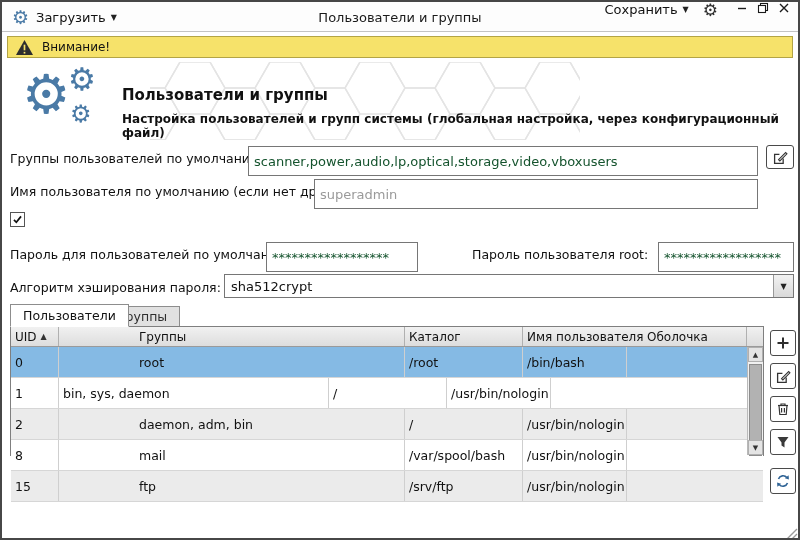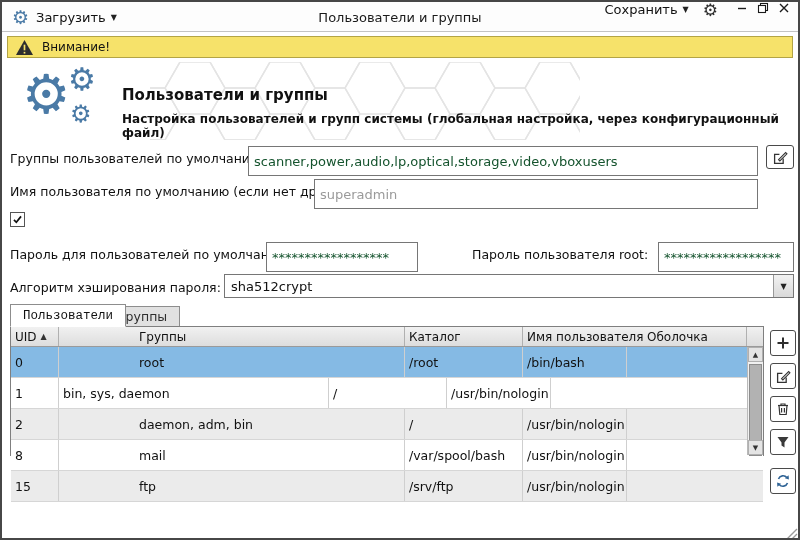--- a/index.html
+++ b/index.html
@@ -37,21 +37,21 @@
   .sq-btn { position:absolute; border:1px solid #4a4a4a; border-radius:3px; background:#fff; display:flex; align-items:center; justify-content:center; padding:0; cursor:default; }
   .checkbox { position:absolute; left:8px; top:210px; width:15px; height:15px; border:1px solid #555; background:#fff; display:flex; align-items:center; justify-content:center; }
   .checkbox svg { display:none; }
   .checkbox.checked svg { display:block; }
   .combo { position:absolute; left:222px; top:272px; width:570px; height:24px; border:1px solid #767676; background:#fff; display:flex; align-items:center; }
   .combo-value { flex:1; font-size:13px; padding-left:6px; }
   .combo-btn { width:20px; height:100%; border-left:1px solid #999; background:linear-gradient(#f2f2f2,#d9d9d9); display:flex; align-items:center; justify-content:center; font-size:8px; color:#222; }
 
   
   .tab { position:absolute; top:302px; height:23px; font-size:12.5px; display:flex; align-items:center; padding:0 12px; border:1px solid #8d8d8d; }
-  .tab.active { left:8px; background:#fff; border-bottom:1px solid #fff; z-index:3;font-family:Liberation Mono, monospace; }
+  .tab.active { left:8px; background:#fff; border-bottom:1px solid #fff; z-index:3; }
   .tab.inactive { left:103px; top:304px; height:21px; background:#e1e1e1; color:#2e2e2e; z-index:1; }
 
   
   .table { position:absolute; left:8px; top:324px; width:754px; height:130px; border:1px solid #7f7f7f; background:#4c1d95; z-index:2; }
   .thead { display:flex; height:20px; background:linear-gradient(#f1f1f1,#dddddd); border-bottom:1px solid #9a9a9a; }
   .hcell { font-size:12px; padding-left:4px; display:flex; align-items:center; gap:4px; border-right:1px solid #b0b0b0; overflow:hidden; white-space:nowrap; }
   .trow { display:flex; height:31px; border-bottom:1px solid #d6d6d6; background:#fff; }
   .trow.alt { background:#ebebeb; }
   .trow.selected { background:#85bae4; }
   .tcell { font-size:12.5px; padding-left:4px; display:flex; align-items:center; border-right:1px solid #cfcfcf; overflow:hidden; white-space:nowrap; }

